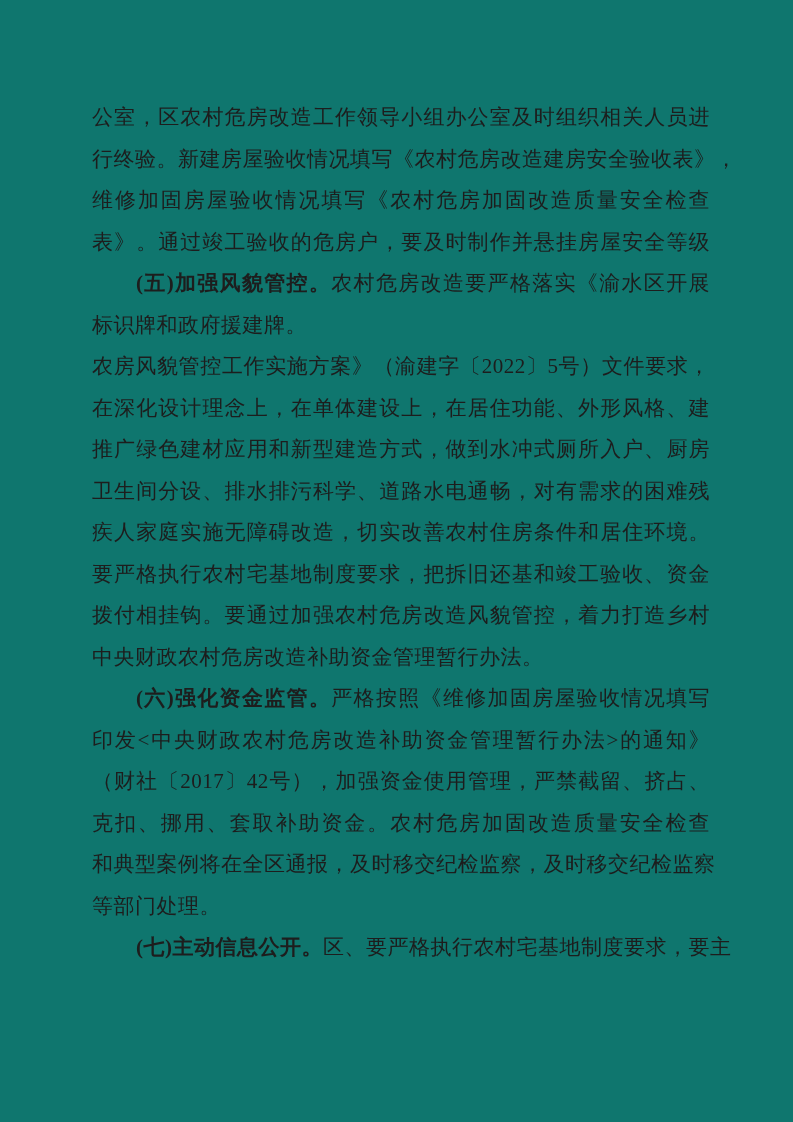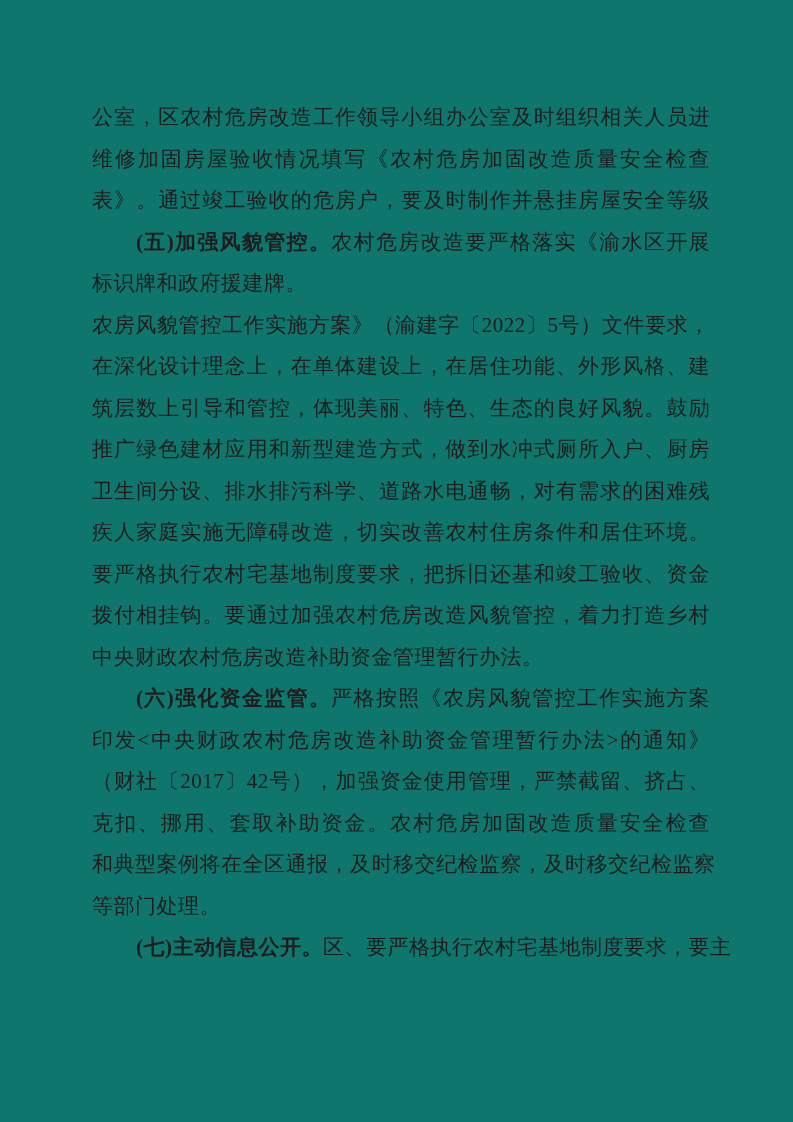--- a/index.html
+++ b/index.html
@@ -43,36 +43,36 @@
     font-weight: bold;
   }
 </style>
 </head>
 <body>
 
 <div class="page">
   <div class="textblock">
 
     <div class="line"><span>公室，区农村危房改造工作领导小组办公室及时组织相关人员进</span></div>
+    <div class="line"><span>行终验。新建房屋验收情况填写《农村危房改造建房安全验收表》，</span></div>
     <div class="line"><span>维修加固房屋验收情况填写《农村危房加固改造质量安全检查</span></div>
     <div class="line"><span>表》。通过竣工验收的危房户，要及时制作并悬挂房屋安全等级</span></div>
     <div class="line indent"><span class="b">(五)加强风貌管控。</span><span>农村危房改造要严格落实《渝水区开展</span></div>
 
     <div class="line end"><span>标识牌和政府援建牌。</span></div>
     <div class="line"><span>农房风貌管控工作实施方案》（渝建字〔2022〕5号）文件要求，</span></div>
     <div class="line"><span>在深化设计理念上，在单体建设上，在居住功能、外形风格、建</span></div>
-    <div class="line"><span>筑层数上引导和管控，体现美丽、特色、生态的良好风貌。鼓励</span></div>
     <div class="line"><span>推广绿色建材应用和新型建造方式，做到水冲式厕所入户、厨房</span></div>
     <div class="line"><span>卫生间分设、排水排污科学、道路水电通畅，对有需求的困难残</span></div>
     <div class="line"><span>疾人家庭实施无障碍改造，切实改善农村住房条件和居住环境。</span></div>
     <div class="line"><span>要严格执行农村宅基地制度要求，把拆旧还基和竣工验收、资金</span></div>
     <div class="line"><span>拨付相挂钩。要通过加强农村危房改造风貌管控，着力打造乡村</span></div>
     <div class="line end"><span>中央财政农村危房改造补助资金管理暂行办法。</span></div>
 
-    <div class="line indent"><span class="b">(六)强化资金监管。</span><span>严格按照《农房风貌管控工作实施方案</span></div>
+    <div class="line indent"><span class="b">(六)强化资金监管。</span><span>严格按照《维修加固房屋验收情况填写</span></div>
     <div class="line"><span>印发&lt;中央财政农村危房改造补助资金管理暂行办法&gt;的通知》</span></div>
     <div class="line"><span>（财社〔2017〕42号），加强资金使用管理，严禁截留、挤占、</span></div>
     <div class="line"><span>克扣、挪用、套取补助资金。农村危房加固改造质量安全检查</span></div>
     <div class="line"><span>和典型案例将在全区通报，及时移交纪检监察，及时移交纪检监察</span></div>
     <div class="line end"><span>等部门处理。</span></div>
 
     <div class="line indent"><span class="b">(七)主动信息公开。</span><span>区、要严格执行农村宅基地制度要求，要主</span></div>
 
   </div>
 </div>

